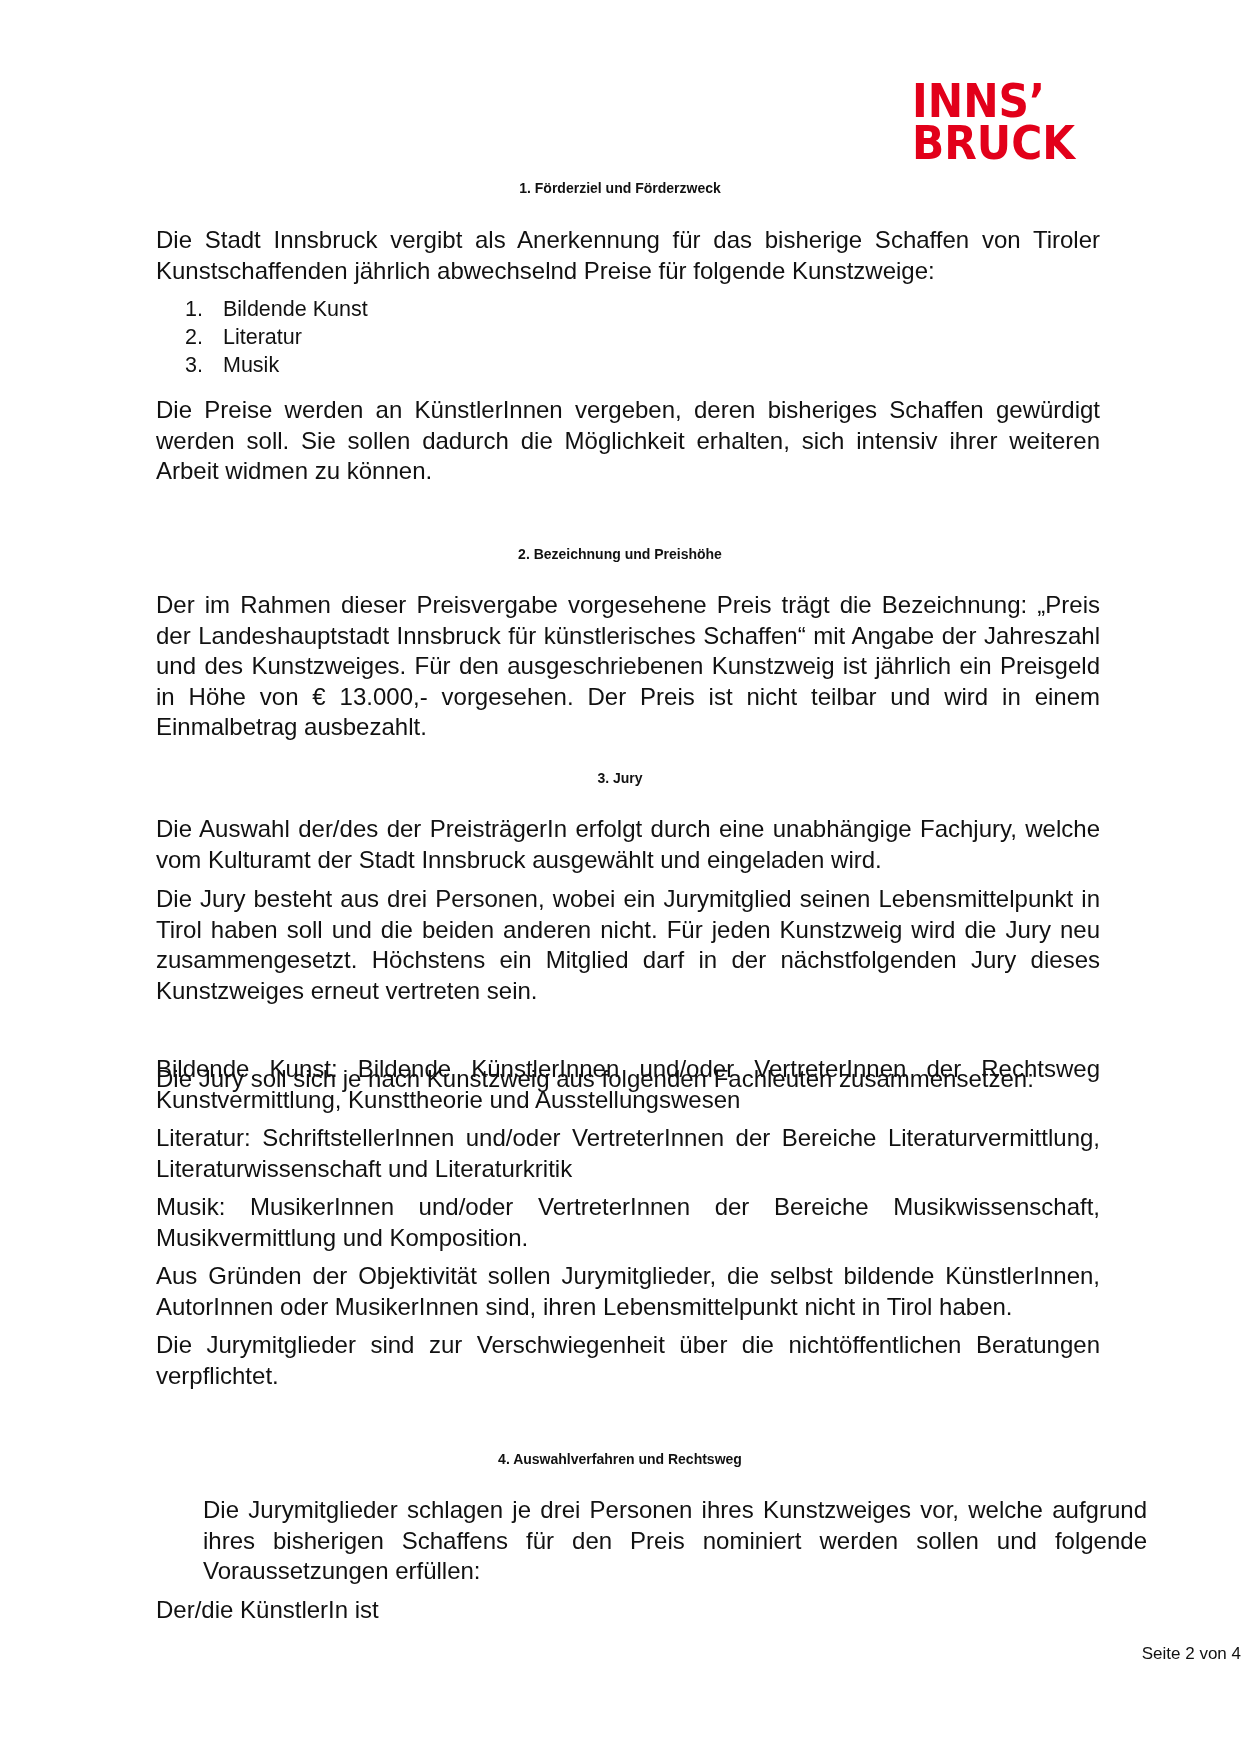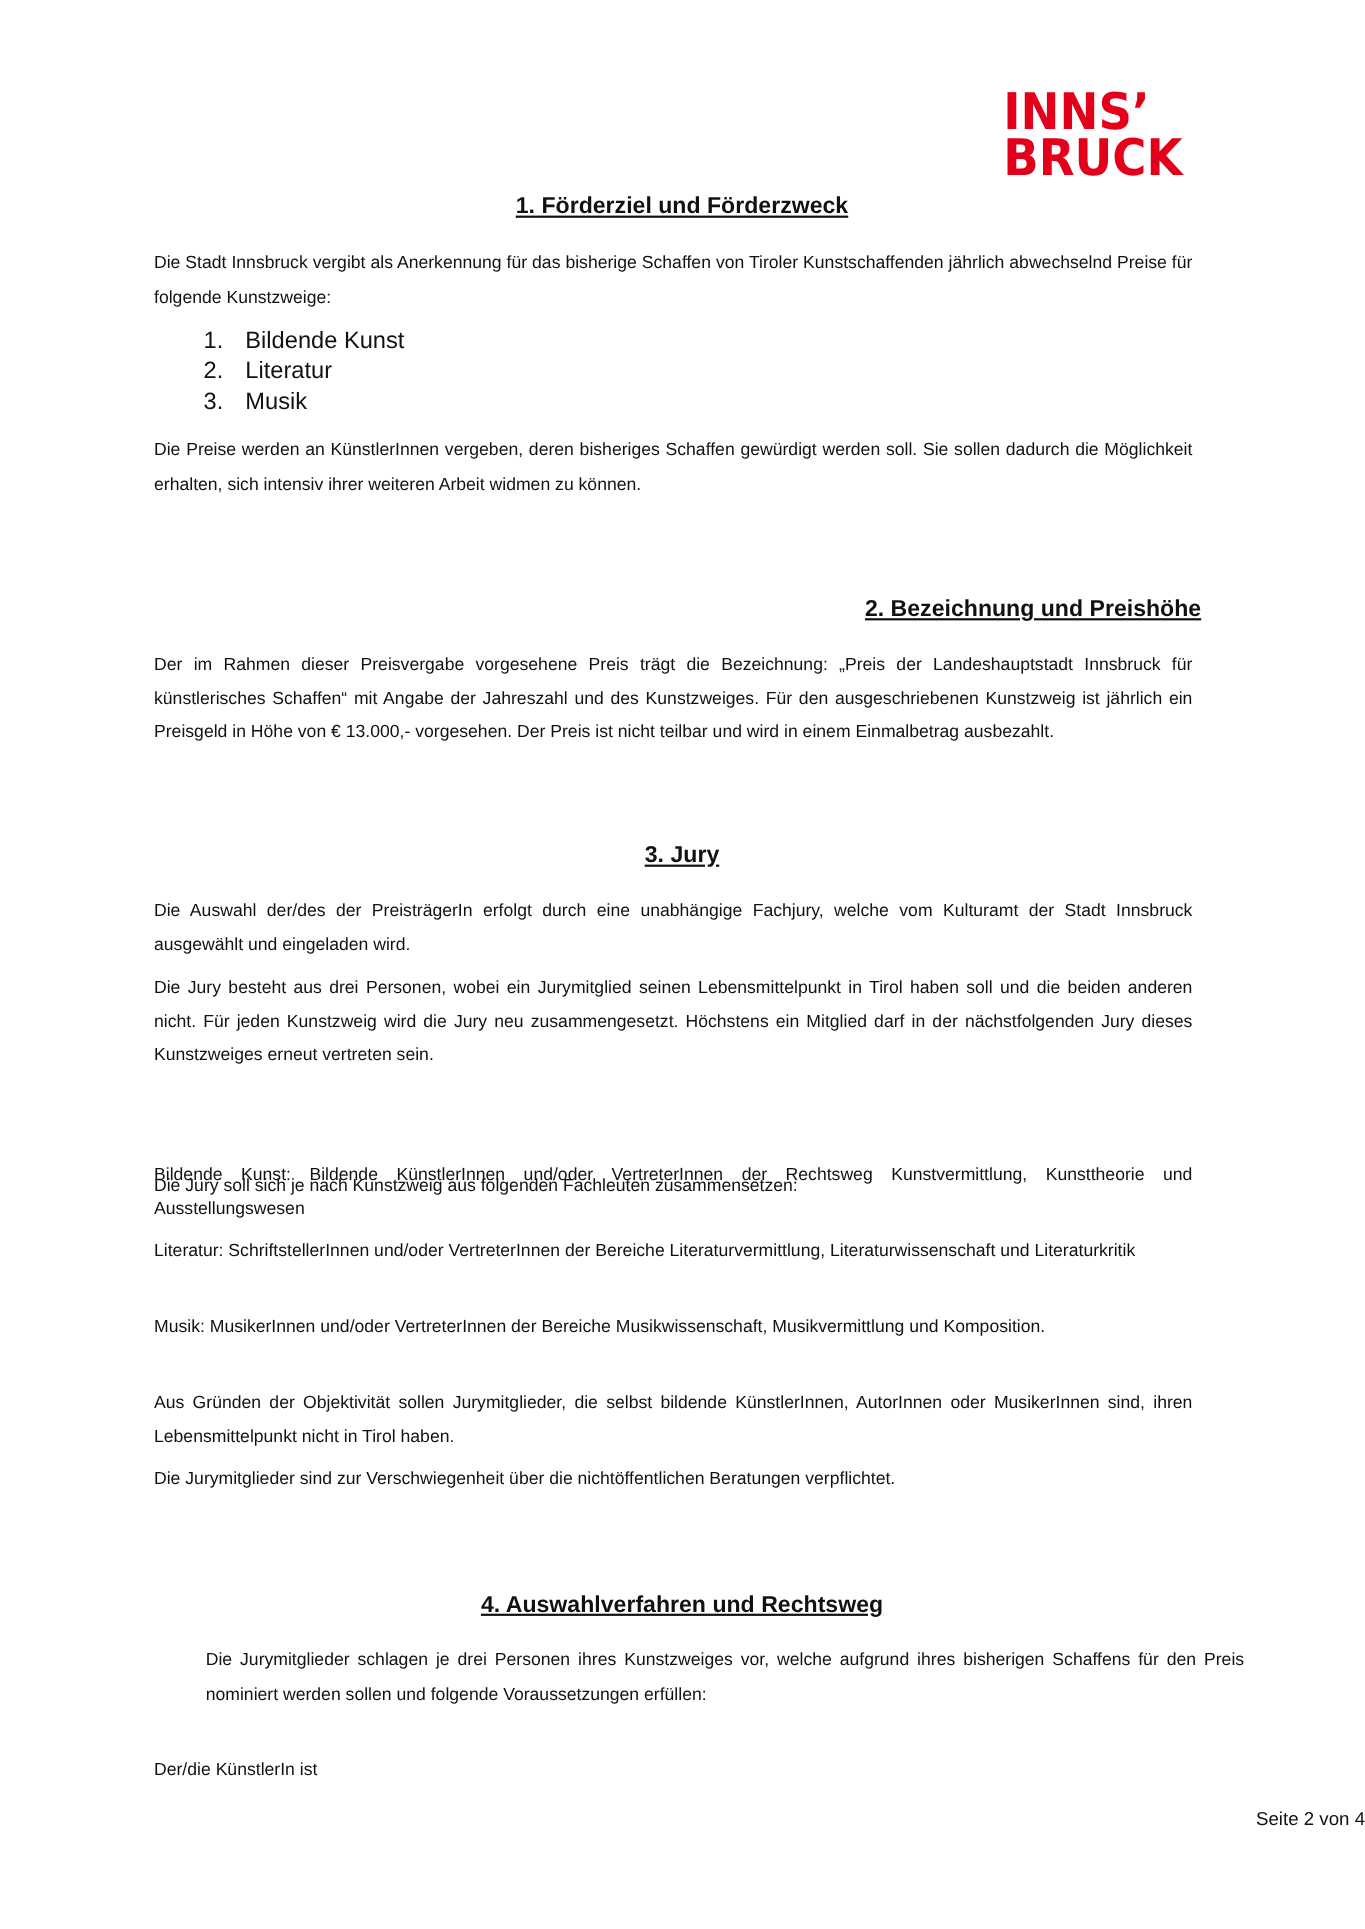--- a/index.html
+++ b/index.html
@@ -3,22 +3,22 @@
 <meta charset="utf-8">
 <style>
   html, body { margin: 0; padding: 0; background: #ffffff; }
   body { width: 1241px; height: 1754px; position: relative; overflow: hidden;
          font-family: "Liberation Sans", "DejaVu Sans", sans-serif; color: #111111; }
   .logo { position: absolute; left: 912px; top: 80px; width: 176px;
           font-family: "DejaVu Sans", "Liberation Sans", sans-serif; font-weight: 900;
           color: #e2001a; font-size: 46px; line-height: 42px; letter-spacing: 0px; transform: scaleX(0.92); transform-origin: left top; }
   .logo div { white-space: nowrap; }
   .h { position: absolute; left: 148px; width: 944px; text-align: center;
-       font-weight: bold; font-size: 21px; line-height: 24px; text-decoration: underline; }
-  .p { position: absolute; left: 140px; width: 944px; font-size: 16px; line-height: 30.5px;
+       font-weight: bold; font-size: 14px; line-height: 24px; }
+  .p { position: absolute; left: 156px; width: 944px; font-size: 24px; line-height: 30.5px;
        text-align: justify; margin: 0; }
   .list { position: absolute; left: 148px; width: 944px; margin: 0; padding: 0; list-style: none;
           font-size: 21.5px; line-height: 28px; }
   .list li { position: relative; padding-left: 75px; }
   .list .num { position: absolute; left: 37px; }
   .footer { position: absolute; left: 0; width: 1241px; top: 1644px; text-align: right; font-size: 17px; }
 </style>
 </head>
 <body>
 
@@ -29,21 +29,21 @@
 
 <div class="h" style="top:176px;">1. Förderziel und Förderzweck</div>
 <p class="p" style="top:225px;">Die Stadt Innsbruck vergibt als Anerkennung für das bisherige Schaffen von Tiroler Kunstschaffenden jährlich abwechselnd Preise für folgende Kunstzweige:</p>
 <ul class="list" style="top:295px;">
   <li><span class="num">1.</span><span>Bildende Kunst</span></li>
   <li><span class="num">2.</span><span>Literatur</span></li>
   <li><span class="num">3.</span><span>Musik</span></li>
 </ul>
 <p class="p" style="top:395px;">Die Preise werden an KünstlerInnen vergeben, deren bisheriges Schaffen gewürdigt werden soll. Sie sollen dadurch die Möglichkeit erhalten, sich intensiv ihrer weiteren Arbeit widmen zu können.</p>
 
-<div class="h" style="top:542px;text-align:right;">2. Bezeichnung und Preishöhe</div>
+<div class="h" style="top:542px;">2. Bezeichnung und Preishöhe</div>
 <p class="p" style="top:590px;">Der im Rahmen dieser Preisvergabe vorgesehene Preis trägt die Bezeichnung: „Preis der Landeshauptstadt Innsbruck für künstlerisches Schaffen“ mit Angabe der Jahreszahl und des Kunstzweiges. Für den ausgeschriebenen Kunstzweig ist jährlich ein Preisgeld in Höhe von € 13.000,- vorgesehen. Der Preis ist nicht teilbar und wird in einem Einmalbetrag ausbezahlt.</p>
 
 <div class="h" style="top:766px;">3. Jury</div>
 <p class="p" style="top:814px;">Die Auswahl der/des der PreisträgerIn erfolgt durch eine unabhängige Fachjury, welche vom Kulturamt der Stadt Innsbruck ausgewählt und eingeladen wird.</p>
 <p class="p" style="top:884px;">Die Jury besteht aus drei Personen, wobei ein Jurymitglied seinen Lebensmittelpunkt in Tirol haben soll und die beiden anderen nicht. Für jeden Kunstzweig wird die Jury neu zusammengesetzt. Höchstens ein Mitglied darf in der nächstfolgenden Jury dieses Kunstzweiges erneut vertreten sein.</p>
 <p class="p" style="top:1016px;margin-top:48px;">Die Jury soll sich je nach Kunstzweig aus folgenden Fachleuten zusammensetzen:</p>
 <p class="p" style="top:1054px;">Bildende Kunst: Bildende KünstlerInnen und/oder VertreterInnen der Rechtsweg Kunstvermittlung, Kunsttheorie und Ausstellungswesen</p>
 <p class="p" style="top:1123px;">Literatur: SchriftstellerInnen und/oder VertreterInnen der Bereiche Literaturvermittlung, Literaturwissenschaft und Literaturkritik</p>
 <p class="p" style="top:1192px;">Musik: MusikerInnen und/oder VertreterInnen der Bereiche Musikwissenschaft, Musikvermittlung und Komposition.</p>
 <p class="p" style="top:1261px;">Aus Gründen der Objektivität sollen Jurymitglieder, die selbst bildende KünstlerInnen, AutorInnen oder MusikerInnen sind, ihren Lebensmittelpunkt nicht in Tirol haben.</p>

